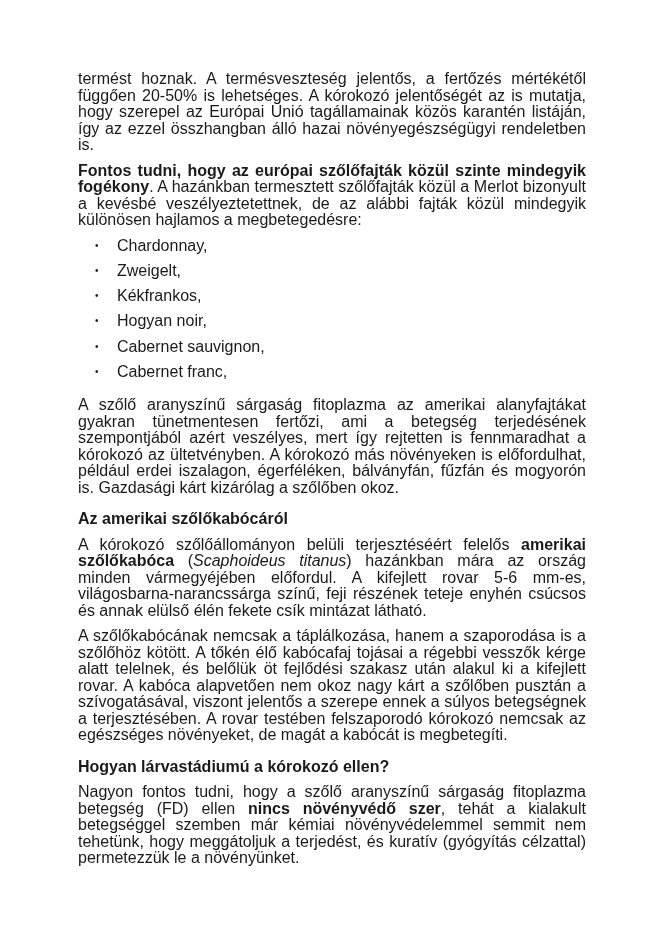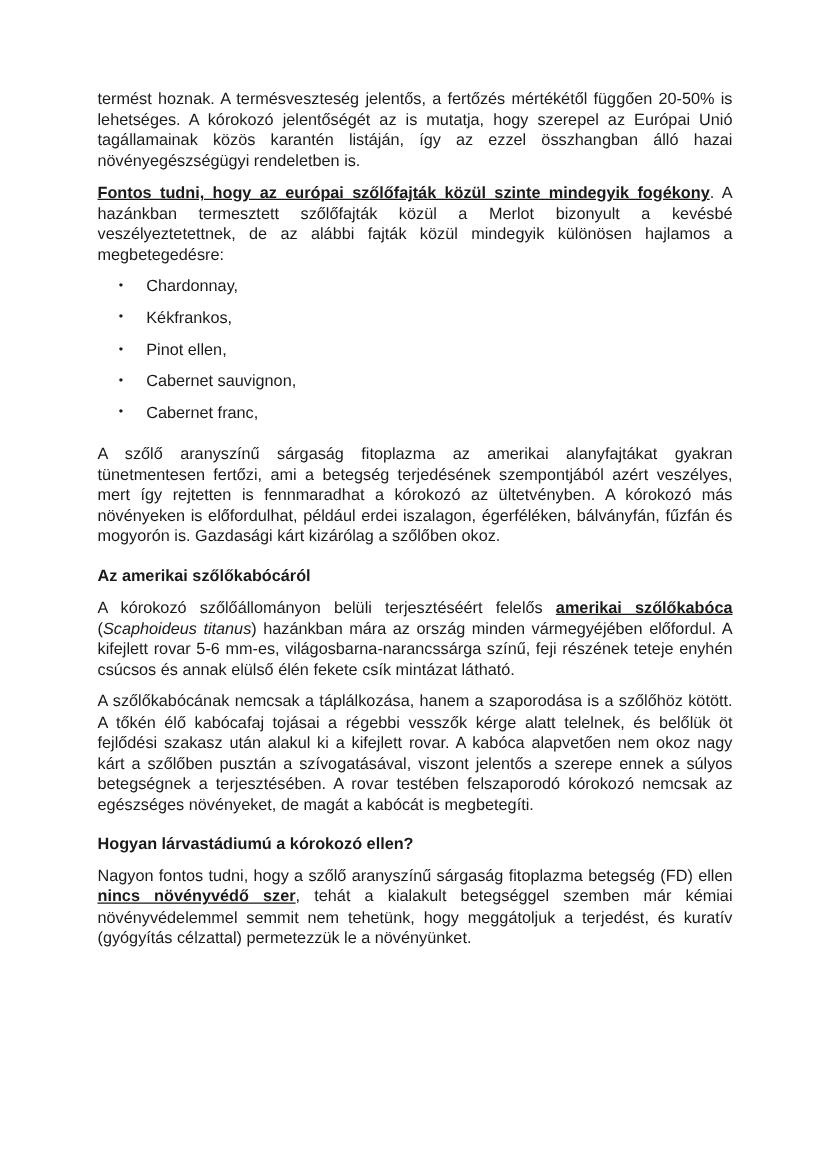--- a/index.html
+++ b/index.html
@@ -1,41 +1,42 @@
 <!DOCTYPE html>
 <html><head>
   <meta charset="utf-8">
   <style>
     html, body { margin: 0; padding: 0; background: #ffffff; }
     body { width: 665px; height: 938px; overflow: hidden; position: relative; }
     .page {
       position: absolute; left: 78px; top: 71px; width: 508px;
       font-family: "Liberation Sans", "DejaVu Sans", sans-serif;
-      font-size: 13px; line-height: 16.5px; color: #1a1a1a;
+      font-size: 16px; line-height: 16.5px; color: #1a1a1a;
     }
     p { margin: 0 0 9px 0; text-align: justify; }
-    .bold { font-weight: bold; text-decoration: underline; }
+    .bold { font-weight: bold; }
     .italic { font-style: italic; }
     ul { list-style: none; margin: 0 0 8px 0; padding: 0; }
     ul li { position: relative; padding-left: 39px; height: 25.3px; line-height: 16px; }
     ul li::before { content: "\2022"; position: absolute; left: 17px; top: 0; font-size: 10px; }
     .heading { font-weight: bold; margin-bottom: 9px; margin-top: 15px; }
   </style>
 </head>
 <body>
 
 <div class="page">
   <p>termést hoznak. A termésveszteség jelentős, a fertőzés mértékétől függően 20-50% is lehetséges. A kórokozó jelentőségét az is mutatja, hogy szerepel az Európai Unió tagállamainak közös karantén listáján, így az ezzel összhangban álló hazai növényegészségügyi rendeletben is.</p>
 
   <p><span class="bold">Fontos tudni, hogy az európai szőlőfajták közül szinte mindegyik fogékony</span><span>. A hazánkban termesztett szőlőfajták közül a Merlot bizonyult a kevésbé veszélyeztetettnek, de az alábbi fajták közül mindegyik különösen hajlamos a megbetegedésre:</span></p>
 
   <ul>
     <li>Chardonnay,</li>
+    <li>Zweigelt,</li>
     <li>Kékfrankos,</li>
-    <li>Pinot ellen,</li>
+    <li>Hogyan noir,</li>
     <li>Cabernet sauvignon,</li>
     <li>Cabernet franc,</li>
   </ul>
 
   <p>A szőlő aranyszínű sárgaság fitoplazma az amerikai alanyfajtákat gyakran tünetmentesen fertőzi, ami a betegség terjedésének szempontjából azért veszélyes, mert így rejtetten is fennmaradhat a kórokozó az ültetvényben. A kórokozó más növényeken is előfordulhat, például erdei iszalagon, égerféléken, bálványfán, fűzfán és mogyorón is. Gazdasági kárt kizárólag a szőlőben okoz.</p>
 
   <p class="heading">Az amerikai szőlőkabócáról</p>
 
   <p><span>A kórokozó szőlőállományon belüli terjesztéséért felelős </span><span class="bold">amerikai szőlőkabóca</span><span> (</span><span class="italic">Scaphoideus titanus</span><span>) hazánkban mára az ország minden vármegyéjében előfordul. A kifejlett rovar 5-6 mm-es, világosbarna-narancssárga színű, feji részének teteje enyhén csúcsos és annak elülső élén fekete csík mintázat látható.</span></p>
 

